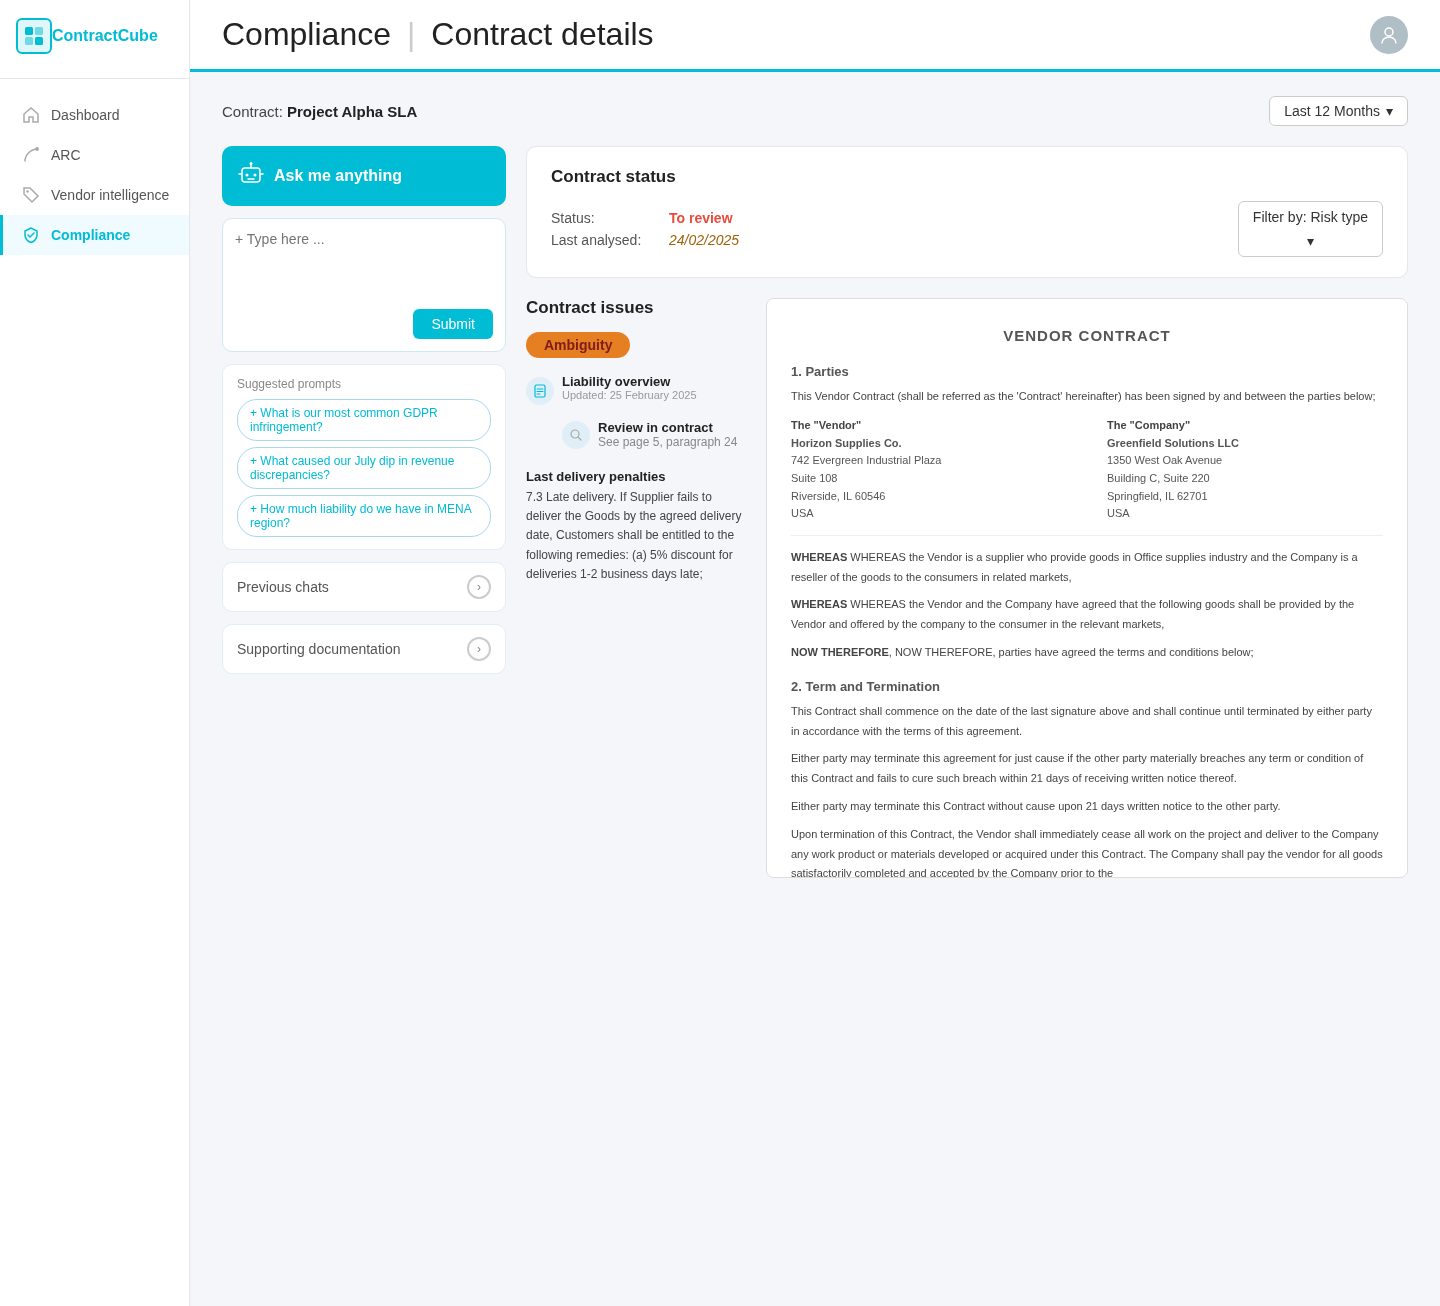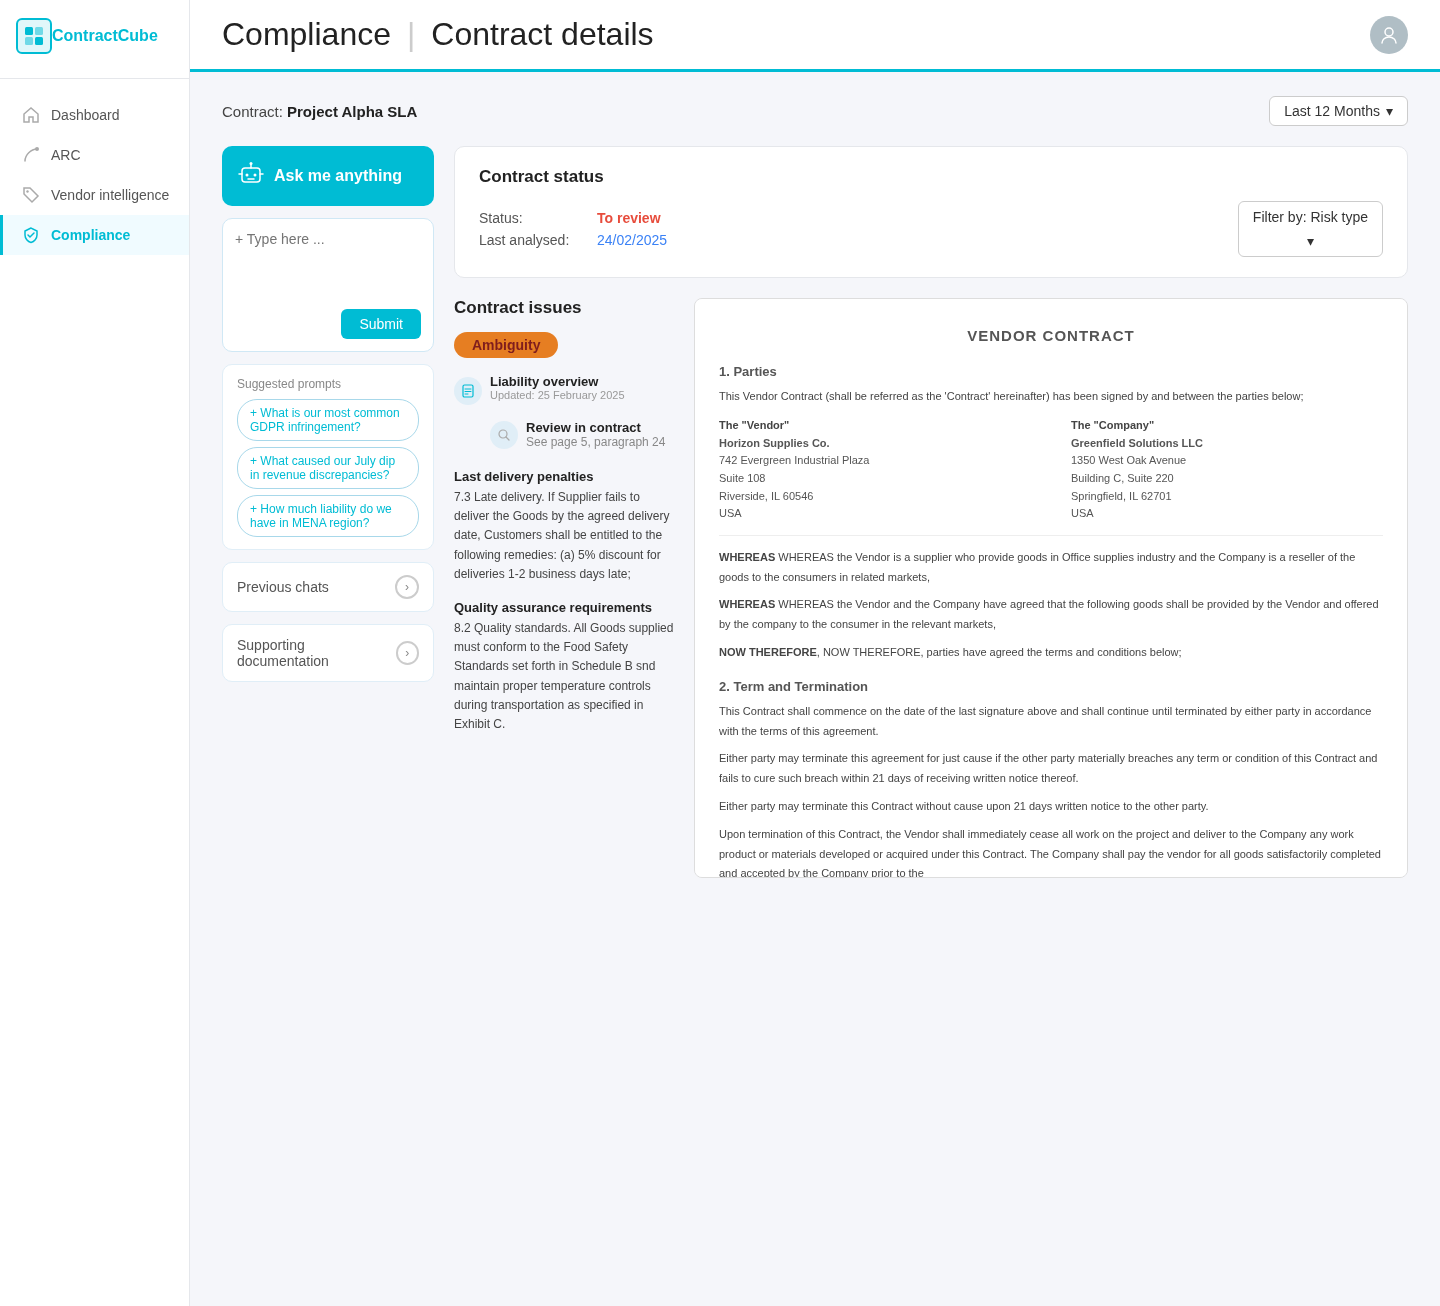--- a/index.html
+++ b/index.html
@@ -36,21 +36,21 @@
     
     .contract-header { display: flex; align-items: center; justify-content: space-between; margin-bottom: 20px; }
     .contract-name { font-size: 15px; color: #444; }
     .contract-name strong { color: #222; font-weight: 700; }
     .period-select { display: flex; align-items: center; gap: 6px; border: 1px solid #ccc; border-radius: 6px; padding: 6px 14px; background: #fff; cursor: pointer; font-size: 14px; color: #333; }
 
     
     .two-col { display: flex; gap: 20px; align-items: flex-start; }
 
     
-    .ai-panel { width: 212px; flex-shrink: 0; display: flex; flex-direction: column; gap: 12px; }
+    .ai-panel { width: 284px; flex-shrink: 0; display: flex; flex-direction: column; gap: 12px; }
 
     
     .ask-box { background: #00bcd4; border-radius: 10px; padding: 14px 16px; display: flex; align-items: center; gap: 10px; }
     .ask-icon { color: #fff; font-size: 22px; }
     .ask-label { color: #fff; font-size: 16px; font-weight: 600; }
 
     
     .input-area { background: #fff; border: 1px solid #d0e8f5; border-radius: 10px; padding: 12px; display: flex; flex-direction: column; gap: 8px; }
     .text-input { border: none; outline: none; resize: none; width: 100%; height: 70px; font-size: 14px; color: #aaa; font-family: inherit; }
     .submit-row { display: flex; justify-content: flex-end; }
@@ -71,21 +71,21 @@
     .right-panel { flex: 1; display: flex; flex-direction: column; gap: 20px; }
 
     
     .status-card { background: #fff; border-radius: 10px; padding: 20px 24px; border: 1px solid #e5e7eb; }
     .status-card h3 { font-size: 17px; font-weight: 700; margin-bottom: 14px; }
     .status-row { display: flex; align-items: center; justify-content: space-between; }
     .status-fields { display: flex; flex-direction: column; gap: 6px; }
     .status-field { display: flex; align-items: center; gap: 8px; font-size: 14px; }
     .status-field .label { color: #555; min-width: 110px; }
     .status-value-red { color: #e74c3c; font-weight: 600; }
-    .status-value { color: #3b82f6; }
+    .status-value { color: #a16207; font-style: italic; }
     .filter-btn { display: flex; align-items: center; gap: 8px; border: 1px solid #ccc; border-radius: 6px; padding: 7px 14px; background: #fff; cursor: pointer; font-size: 14px; color: #333; flex-direction: column; }
 
     
     .issues-section { display: flex; gap: 20px; align-items: flex-start; }
     .issues-list { width: 220px; flex-shrink: 0; }
     .issues-list h3 { font-size: 17px; font-weight: 700; margin-bottom: 14px; }
     .tag-ambiguity { display: inline-block; background: #e67e22; color: #7f1d1d; border-radius: 20px; padding: 5px 18px; font-size: 14px; font-weight: 600; margin-bottom: 16px; cursor: pointer; }
     .issue-item { display: flex; align-items: center; gap: 8px; margin-bottom: 14px; }
     .issue-icon { width: 28px; height: 28px; border-radius: 50%; background: #e0eef7; display: flex; align-items: center; justify-content: center; font-size: 14px; color: #00bcd4; flex-shrink: 0; margin-top: 2px; }
     .issue-text h4 { font-size: 13px; font-weight: 700; color: #222; }
@@ -299,24 +299,20 @@
                 </div>
               </div>
 
               
               <div class="extra-issues">
                 <div class="extra-issue-block">
                   <h4>Last delivery penalties</h4>
                   <p>7.3 Late delivery. If Supplier fails to deliver the Goods by the agreed delivery date, Customers shall be entitled to the following remedies:
 (a) 5% discount for deliveries 1-2 business days late;</p>
                 </div>
-                <div class="extra-issue-block">
-                  <h4>Quality assurance requirements</h4>
-                  <p>8.2 Quality standards. All Goods supplied must conform to the Food Safety Standards set forth in Schedule B snd maintain proper temperature controls during transportation as specified in Exhibit C.</p>
-                </div>
               </div>
             </div>
 
             <div class="contract-doc">
               <div class="doc-title">VENDOR CONTRACT</div>
               <div class="doc-section-title">1. Parties</div>
               <div class="doc-text">This Vendor Contract (shall be referred as the 'Contract' hereinafter) has been signed by and between the parties below;</div>
               <div class="doc-parties">
                 <div class="doc-party">
                   <h5>The "Vendor"</h5>

